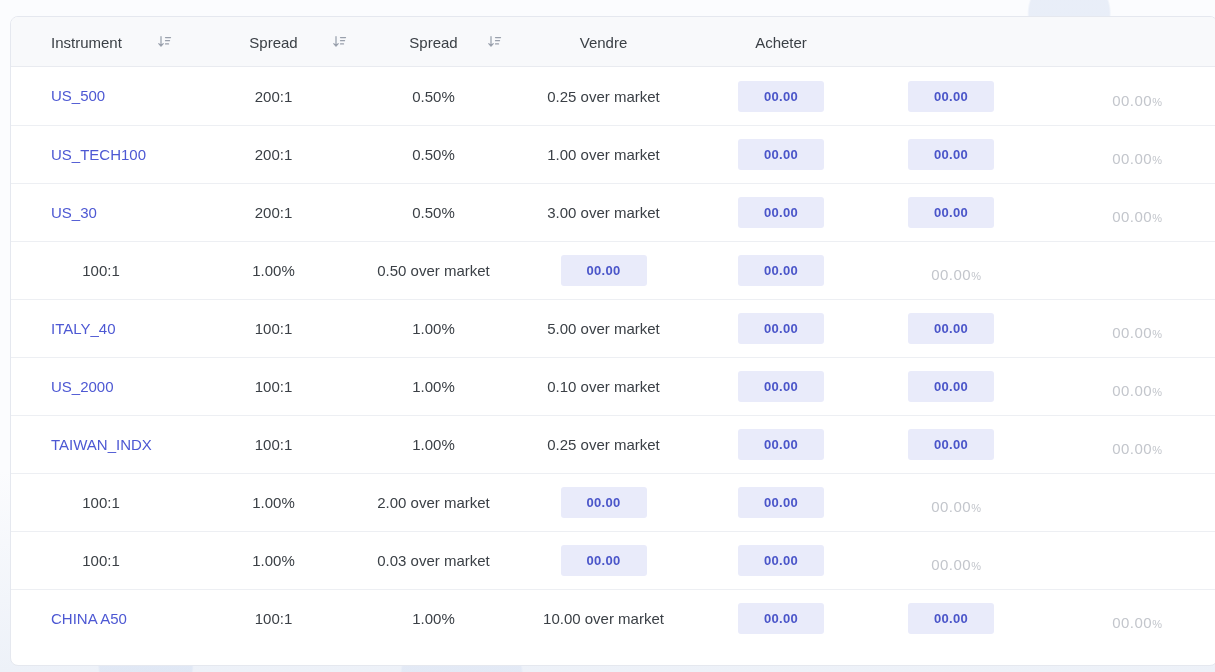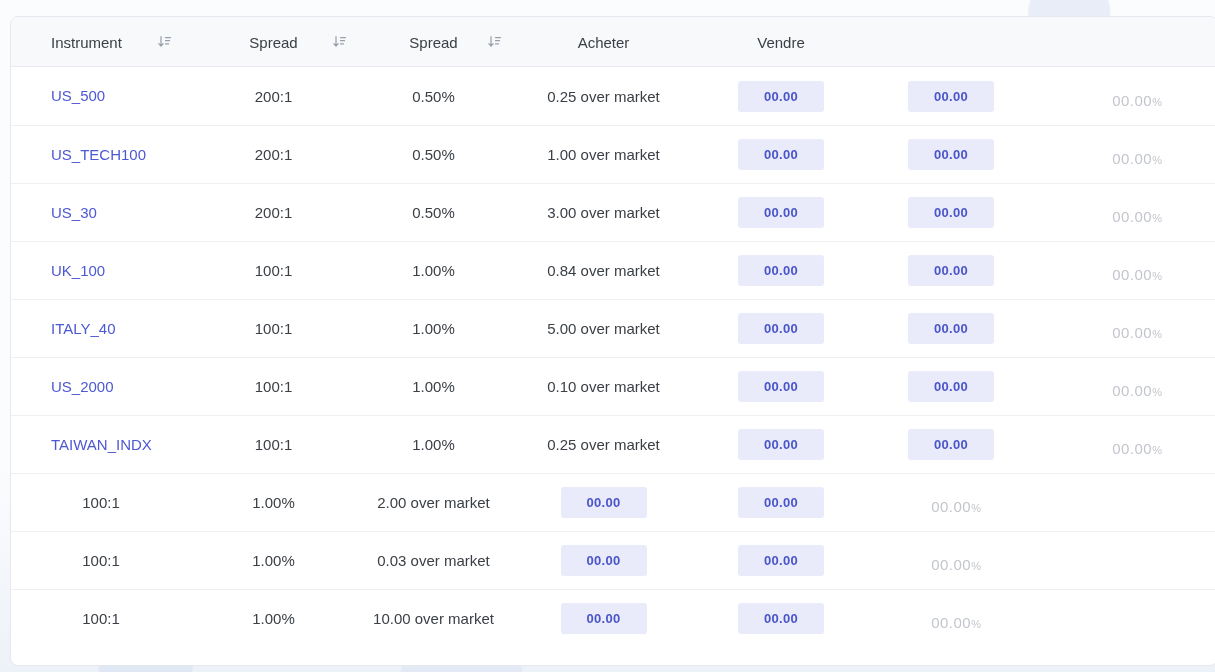--- a/index.html
+++ b/index.html
@@ -144,24 +144,24 @@
       <span class="sort-icon">
         <svg viewBox="0 0 17 17">
             <path d="M5 3.2 v9.2 M2.8 10.2 L5 12.6 L7.2 10.2"></path>
             <path d="M9.5 4 h5"></path>
             <path d="M9.5 7.2 h4"></path>
             <path d="M9.5 10.4 h3"></path>
           </svg>
       </span>
     </div>
     <div class="th">
+      <span>Vendre</span>
+    </div>
+    <div class="th">
       <span>Acheter</span>
-    </div>
-    <div class="th">
-      <span>Vendre</span>
     </div>
     <div class="th">
       <span></span>
     </div>
   </div>
 
   <div class="tbody" id="tbody">
   <div class="trow grid-row">
     <div class="cell c-instrument">
       <a class="ilink" href="#">US_500</a>
@@ -210,26 +210,23 @@
     </div>
     <div class="cell">
       <button class="pbtn">00.00</button>
     </div>
     <div class="cell c-change">
       <span>00.00</span><span class="pct">%</span>
     </div>
   </div>
 
   <div class="trow grid-row">
-    <div class="cell c-instrument">
-      <a class="ilink" href="#">UK_100</a>
-    </div>
-    <div class="cell">100:1</div>
-    <div class="cell">1.00%</div>
-    <div class="cell">0.84 over market</div>
+    <div class="cell">100:1</div>
+    <div class="cell">1.00%</div>
+    <div class="cell">0.50 over market</div>
     <div class="cell">
       <button class="pbtn">00.00</button>
     </div>
     <div class="cell">
       <button class="pbtn">00.00</button>
     </div>
     <div class="cell c-change">
       <span>00.00</span><span class="pct">%</span>
     </div>
   </div>
@@ -312,20 +309,23 @@
     </div>
     <div class="cell">
       <button class="pbtn">00.00</button>
     </div>
     <div class="cell c-change">
       <span>00.00</span><span class="pct">%</span>
     </div>
   </div>
 
   <div class="trow grid-row">
+    <div class="cell c-instrument">
+      <a class="ilink" href="#">CHINA A50</a>
+    </div>
     <div class="cell">100:1</div>
     <div class="cell">1.00%</div>
     <div class="cell">10.00 over market</div>
     <div class="cell">
       <button class="pbtn">00.00</button>
     </div>
     <div class="cell">
       <button class="pbtn">00.00</button>
     </div>
     <div class="cell c-change">

